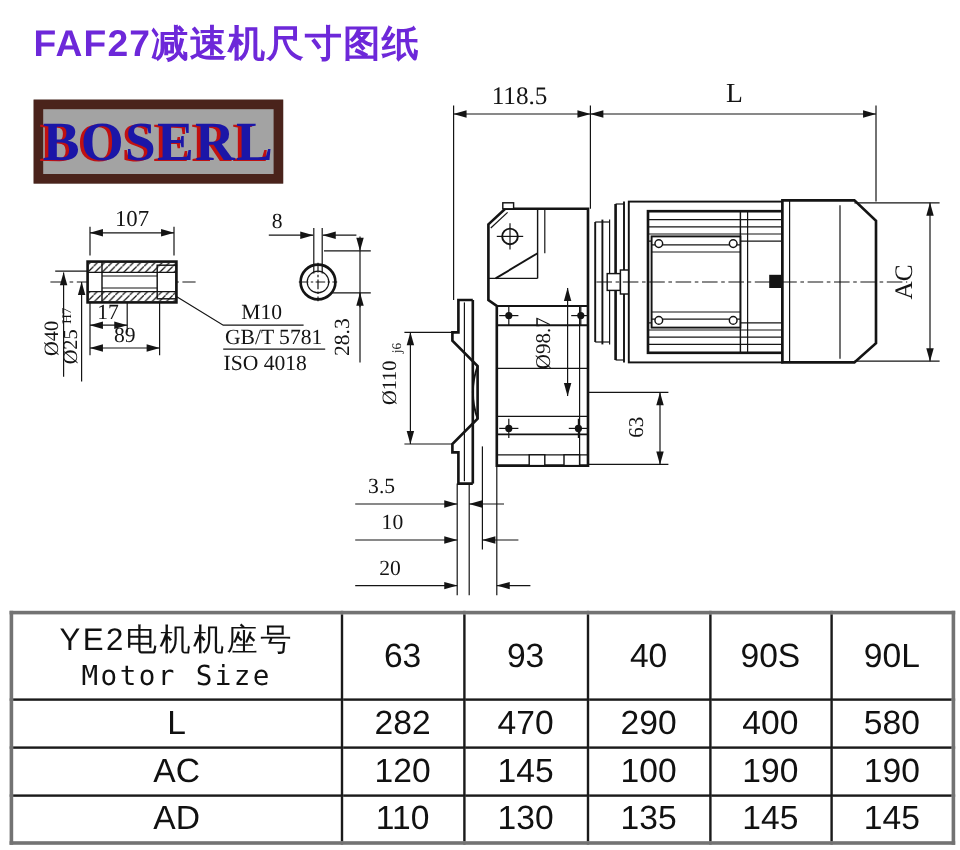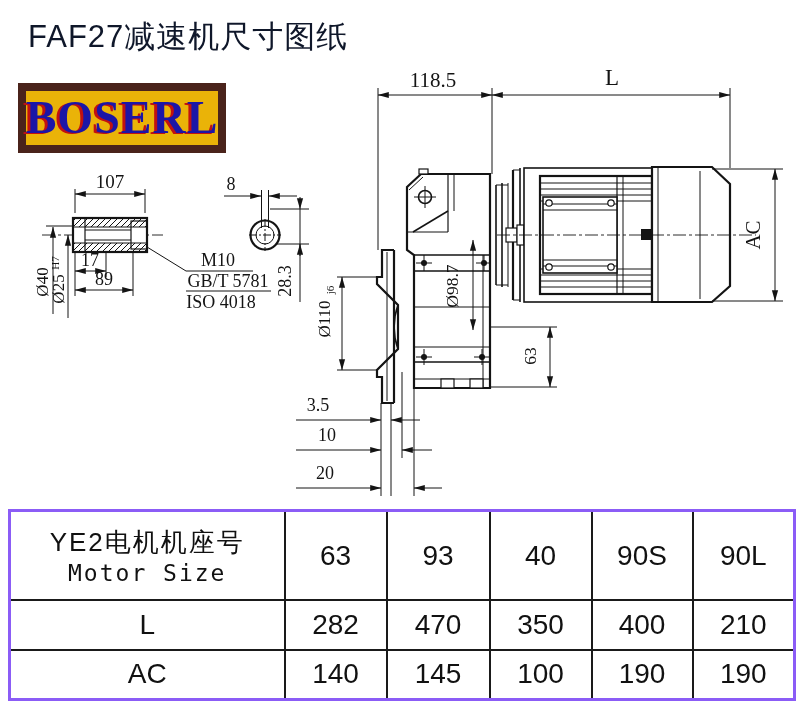--- a/index.html
+++ b/index.html
@@ -1,26 +1,26 @@
 <!DOCTYPE html>
 <html style="--logo-border: #4a231b; --logo-text: #1b16a7; --logo-accent: #c11111; --line: #141414;"><head>
 <meta charset="utf-8">
 <style>
   html,body{margin:0;padding:0;}
   body{
     width:800px;height:708px;position:relative;background:#fff;overflow:hidden;
     font-family:"Liberation Sans","DejaVu Sans",sans-serif;color:#111;
   }
   .title{
-    position:absolute;left:28px;top:16px;font-size:31px;font-weight:normal;
-    color:#0f172a;letter-spacing:1px;white-space:nowrap;
+    position:absolute;left:28px;top:16px;font-size:31px;font-weight:bold;
+    color:#6d28d9;letter-spacing:1px;white-space:nowrap;
   }
   .logo{
-    position:absolute;left:18px;top:83px;width:192px;height:54px;
-    border:8px solid var(--logo-border,#4a231b);background:#eab308;
+    position:absolute;left:28px;top:83px;width:192px;height:54px;
+    border:8px solid var(--logo-border,#4a231b);background:#a3a3a3;
     display:flex;align-items:center;justify-content:center;
   }
   .logo-text{
     font-family:"Liberation Serif","DejaVu Serif",serif;font-weight:bold;
     font-size:46px;line-height:1;color:var(--logo-text,#1b16a7);
     text-shadow:-3px 1px 0 var(--logo-accent,#c11111);letter-spacing:1px;
   }
   svg.drawing{position:absolute;left:0;top:0;}
   svg .s{stroke:#141414;fill:none;}
   svg .f{fill:#fff;}
@@ -29,21 +29,21 @@
   svg .w15{stroke-width:1.6;}
   svg .w2{stroke-width:2.2;}
   svg .cl{stroke-width:0.9;stroke-dasharray:13 3 3 3;}
   svg text{
     fill:#141414;stroke:none;
     font-family:"Liberation Serif","DejaVu Serif",serif;
   }
   table.spec{
     position:absolute;left:8px;top:509px;width:785px;height:192px;
     border-collapse:collapse;table-layout:fixed;text-align:center;
-    border:3px solid #8b5cf6;
+    border:3px solid #737373;
   }
   table.spec td{border:2px solid #1a1a1a;padding:0;vertical-align:middle;}
   tr.hdr{height:72px;}
   tr.datarow{height:40px;}
   .zh{font-size:26px;letter-spacing:2px;}
   .en{font-size:23px;font-family:"DejaVu Sans Mono","Liberation Mono",monospace;letter-spacing:2px;}
   .num{font-size:28px;}
 </style>
 </head>
 <body>
@@ -292,26 +292,34 @@
       <td class="num">63</td>
       <td class="num">93</td>
       <td class="num">40</td>
       <td class="num">90S</td>
       <td class="num">90L</td>
     </tr>
     <tr class="datarow">
       <td class="num">L</td>
       <td class="num">282</td>
       <td class="num">470</td>
-      <td class="num">350</td>
+      <td class="num">290</td>
       <td class="num">400</td>
-      <td class="num">210</td>
+      <td class="num">580</td>
     </tr>
     <tr class="datarow">
       <td class="num">AC</td>
-      <td class="num">140</td>
+      <td class="num">120</td>
       <td class="num">145</td>
       <td class="num">100</td>
       <td class="num">190</td>
       <td class="num">190</td>
     </tr>
+    <tr class="datarow">
+      <td class="num">AD</td>
+      <td class="num">110</td>
+      <td class="num">130</td>
+      <td class="num">135</td>
+      <td class="num">145</td>
+      <td class="num">145</td>
+    </tr>
   </tbody>
 </table>
 
 </body></html>

